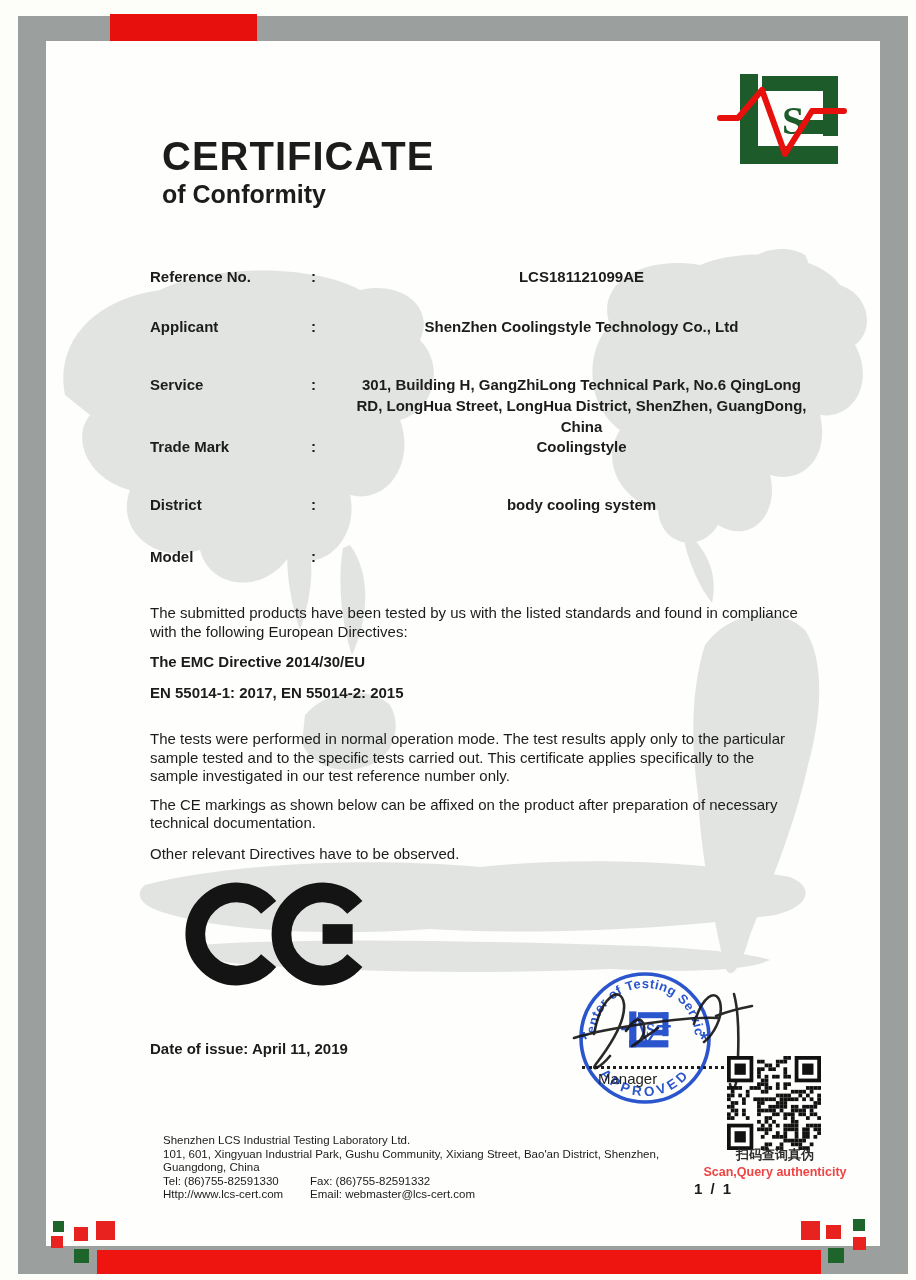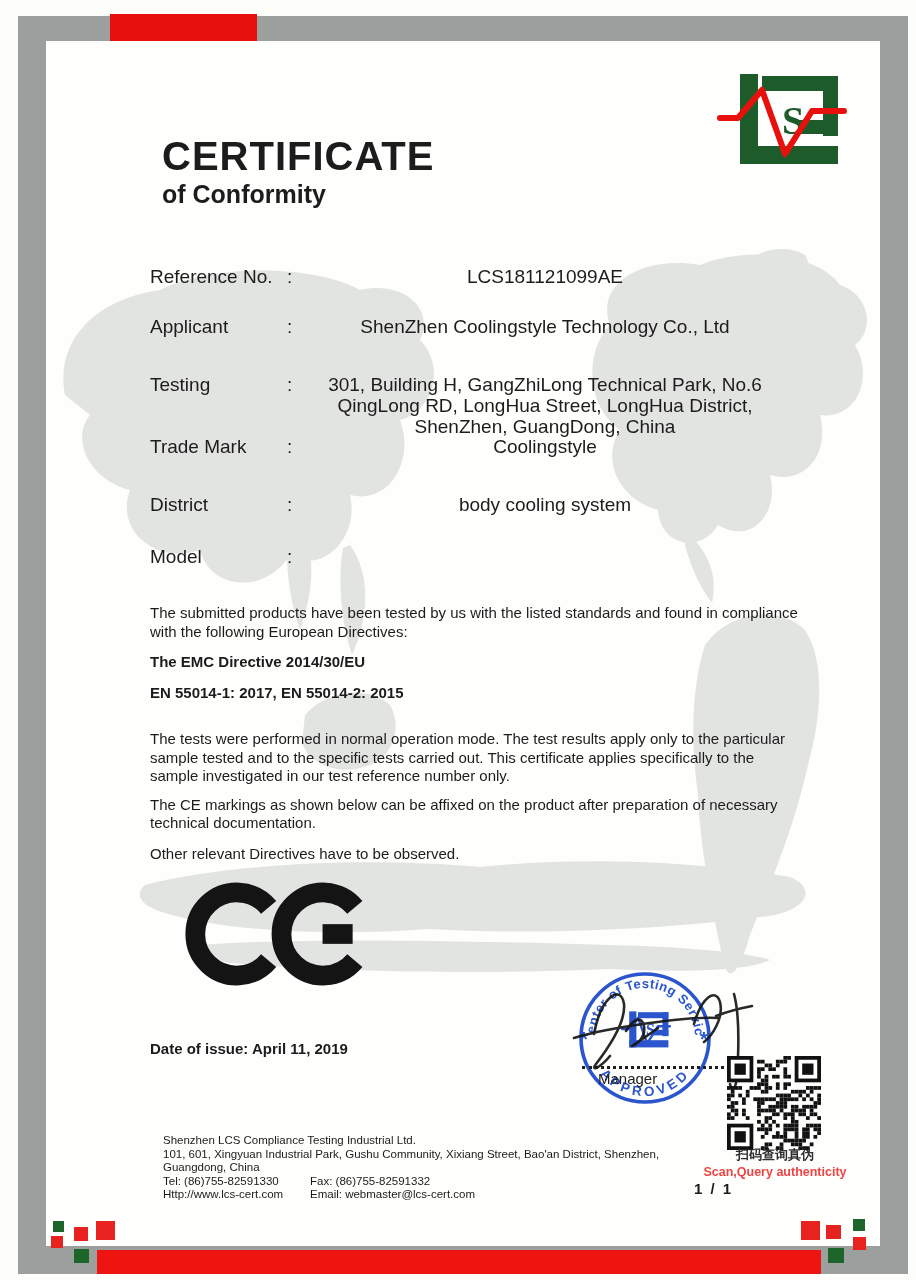--- a/index.html
+++ b/index.html
@@ -21,21 +21,21 @@
   .sq.red{background:#e8231f;}
   .sq.green{background:#1d652b;}
   
   .map{position:absolute;left:50px;top:245px;opacity:.5;}
   
   .logo{position:absolute;left:712px;top:68px;}
   .title{position:absolute;left:162px;top:134px;}
   .title .main{font-size:40px;font-weight:bold;letter-spacing:1px;line-height:44px;}
   .title .sub{font-size:25px;font-weight:bold;line-height:28px;margin-top:2px;}
   
-  .frow{position:absolute;left:150px;width:660px;display:flex;font-size:19px;font-weight:normal;line-height:21px;}
+  .frow{position:absolute;left:150px;width:660px;display:flex;font-size:15px;font-weight:bold;line-height:21px;gap:24px;}
   .frow .lbl{width:137px;flex:none;}
   .frow .sep{width:18px;flex:none;}
   .frow .val{width:480px;text-align:center;}
   
   .bodytext{position:absolute;left:150px;top:604px;width:655px;font-size:15px;line-height:18.5px;}
   .bodytext p{margin:0;}
   .bodytext p.b{font-weight:bold;}
   .mt12{margin-top:12px!important;}
   .mt28{margin-top:28px!important;}
   .mt10{margin-top:10px!important;}
@@ -103,21 +103,21 @@
     <span class="lbl">Reference No.</span>
       <span class="sep">:</span>
       <span class="val">LCS181121099AE</span>
   </div>
   <div class="frow" style="top:316px">
     <span class="lbl">Applicant</span>
       <span class="sep">:</span>
       <span class="val">ShenZhen Coolingstyle Technology Co., Ltd</span>
   </div>
   <div class="frow" style="top:374px">
-    <span class="lbl">Testing</span>
+    <span class="lbl">Service</span>
       <span class="sep">:</span>
       <span class="val">301, Building H, GangZhiLong Technical Park, No.6 QingLong RD, LongHua Street, LongHua District, ShenZhen, GuangDong, China</span>
   </div>
   <div class="frow" style="top:436px">
     <span class="lbl">Trade Mark</span>
       <span class="sep">:</span>
       <span class="val">Coolingstyle</span>
   </div>
   <div class="frow" style="top:494px">
     <span class="lbl">District</span>
@@ -407,21 +407,21 @@
       <rect x="2" y="20" width="3" height="3" fill="#111"></rect>
     </svg>
   <div class="qrcap">
     <div class="zh">扫码查询真伪</div>
     <div class="en">Scan,Query authenticity</div>
   </div>
 
   <div class="pgnum">1 / 1</div>
 
   <div class="footer">
-    <div>Shenzhen LCS Compliance Testing Industrial Ltd.</div>
+    <div>Shenzhen LCS Industrial Testing Laboratory Ltd.</div>
     <div>101, 601, Xingyuan Industrial Park, Gushu Community, Xixiang Street, Bao'an District, Shenzhen,</div>
     <div>Guangdong, China</div>
     <div><span class="col1">Tel: (86)755-82591330</span><span>Fax: (86)755-82591332</span></div>
     <div><span class="col1">Http://www.lcs-cert.com</span><span>Email: webmaster@lcs-cert.com</span></div>
   </div>
 
   <div class="red-bottom"></div>
   <div class="sq green" style="left:53px;top:1221px;width:11px;height:11px"></div>
   <div class="sq red" style="left:51px;top:1236px;width:12px;height:12px"></div>
   <div class="sq red" style="left:74px;top:1227px;width:14px;height:14px"></div>

